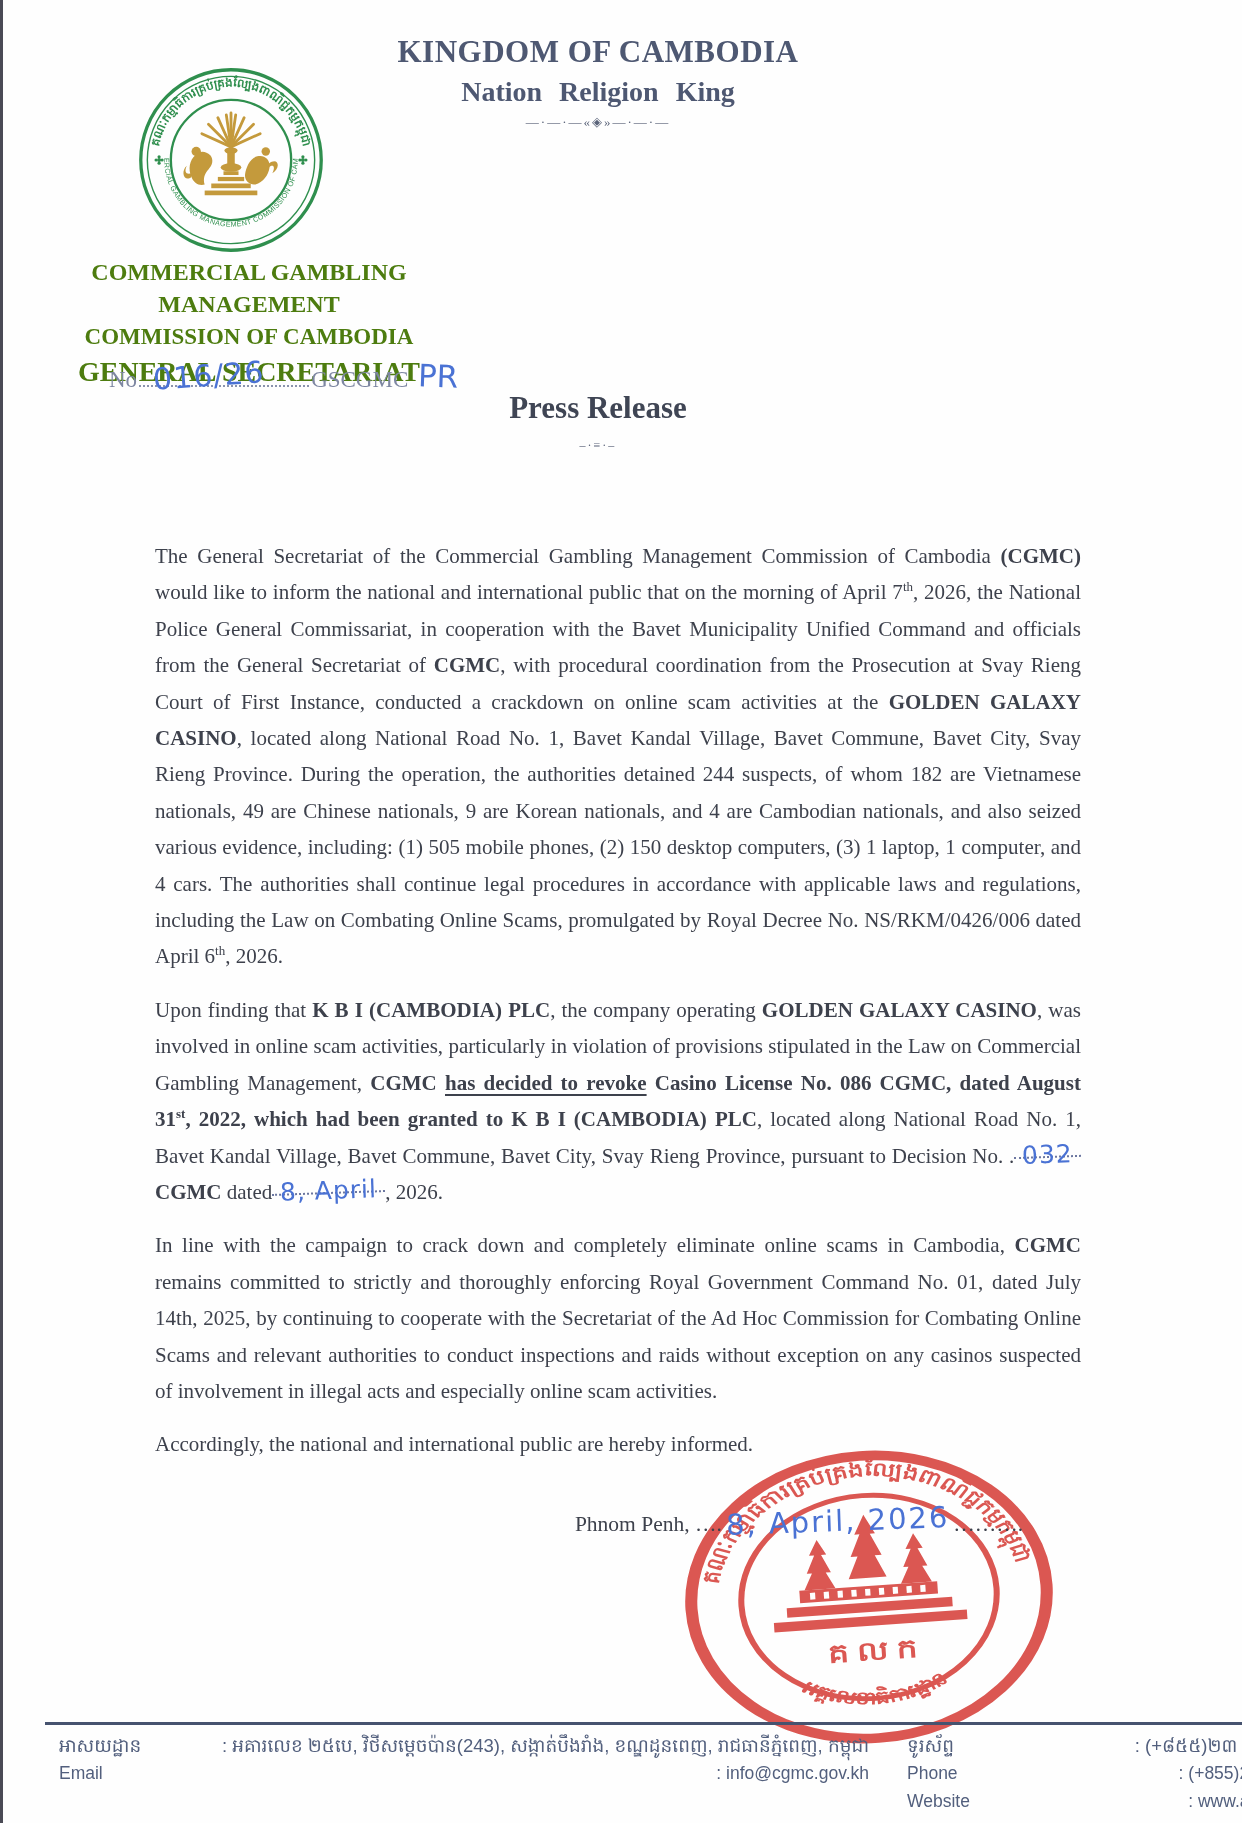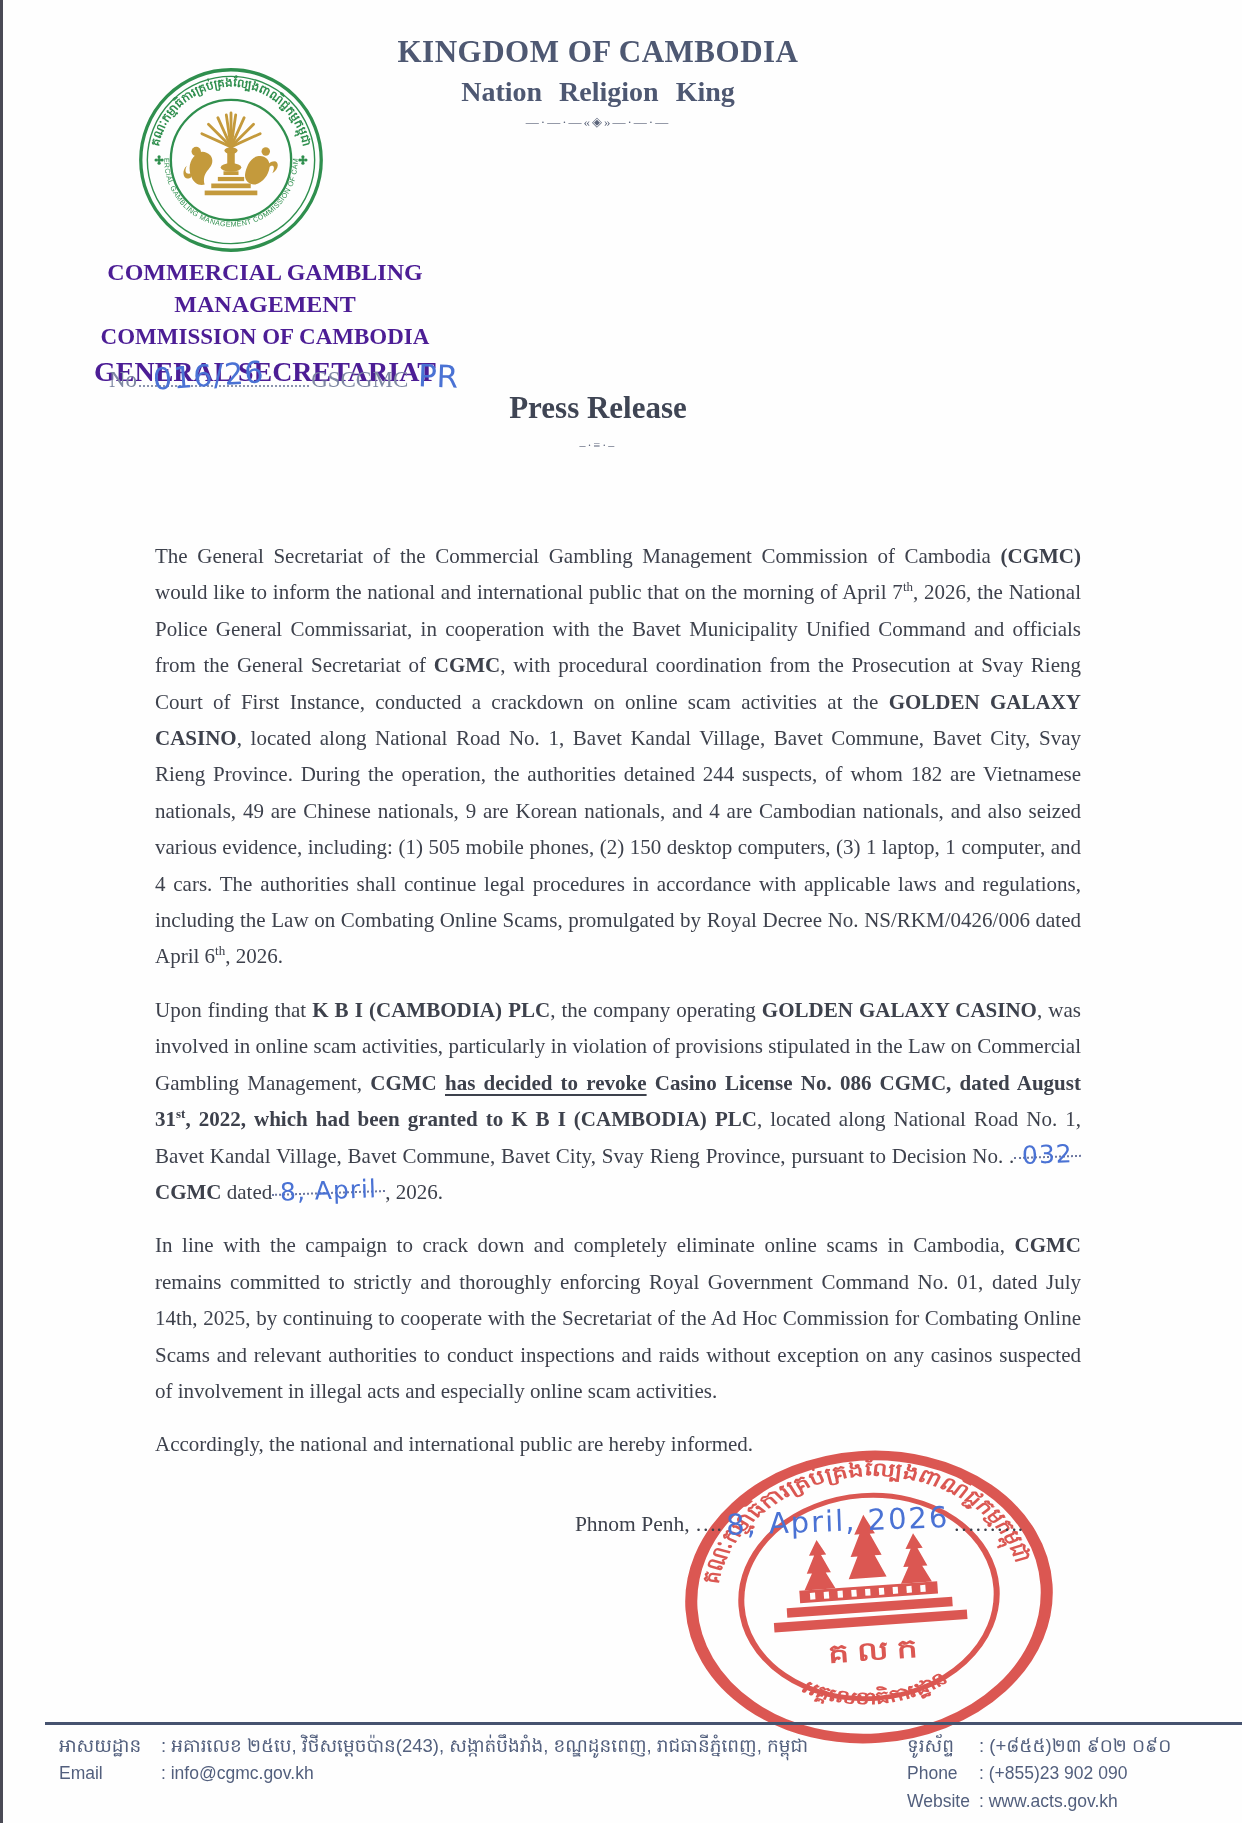--- a/index.html
+++ b/index.html
@@ -5,21 +5,21 @@
   html,body{margin:0;padding:0;background:#e8e8e8;}
   .page{position:relative;width:1242px;height:1823px;margin:0 auto;background:#fefefe;
         overflow:hidden;font-family:"Liberation Serif",serif;border-left:3px solid #4a4a55;}
   .abs{position:absolute;}
   .center{left:0;width:100%;text-align:center;}
   
   .kingdom{top:34px;font-size:31px;font-weight:bold;color:#4e5872;letter-spacing:.5px;transform:translateX(-26px);}
   .motto{top:76px;font-size:28px;font-weight:bold;color:#4e5872;word-spacing:10px;transform:translateX(-26px);}
   .orn1{top:114px;font-size:13px;color:#5a6379;letter-spacing:2px;transform:translateX(-26px);}
   .logo{left:134px;top:66px;width:188px;height:188px;}
-  .orgblock{top:256px;left:0;width:492px;text-align:center;font-weight:bold;color:#4c1d95;padding-left:16px;}
+  .orgblock{top:256px;left:0;width:492px;text-align:center;font-weight:bold;color:#4d7c0f;}
   .orgblock .l1{font-size:24px;line-height:32px;}
   .orgblock .l2{font-size:23px;line-height:34px;}
   .orgblock .l3{font-size:28px;line-height:36px;}
   
   .refline{top:358px;left:106px;font-size:23px;color:#7e87a2;white-space:nowrap;}
   .dotfill{display:inline-block;position:relative;width:170px;height:26px;vertical-align:baseline;
            border-bottom:2px dotted #8a93ad;margin:0 2px;}
   .hand{font-family:"DejaVu Sans",sans-serif;color:#4a72d4;}
   .ref-hand{position:absolute;left:14px;bottom:-8px;font-size:30px;transform:rotate(-4deg);letter-spacing:1px;}
   .ref-pr{font-size:31px;margin-left:10px;display:inline-block;transform:rotate(2deg);}
@@ -41,21 +41,21 @@
   .hand-date{font-size:29px;display:inline-block;transform:rotate(-2deg);margin:0 4px;letter-spacing:2px;}
   .signer{font-weight:bold;font-size:22.5px;margin-top:8px;}
   
   .stamp{left:676px;top:1446px;width:380px;height:302px;z-index:3;opacity:.9;
          transform:rotate(-4deg);mix-blend-mode:multiply;}
   
   .footer{left:42px;right:0;top:1722px;border-top:3px solid #46536f;padding-top:12px;
           font-family:"Liberation Sans",sans-serif;color:#525f7d;z-index:4;}
   .fcol-left{position:absolute;left:14px;top:10px;width:810px;}
   .fcol-right{position:absolute;left:862px;top:10px;width:420px;white-space:nowrap;}
-  .frow{display:flex;margin-bottom:7px;font-size:17.5px;line-height:21px;}
+  .frow{display:flex;margin-bottom:7px;font-size:17.5px;line-height:21px;justify-content:space-between;}
   .frow.khmer{font-size:18.5px;}
   .fcol-left .flabel{min-width:102px;}
   .fcol-right .flabel{min-width:72px;}
 </style>
 </head>
 <body>
 
 <div class="page">
 
   <div class="abs center kingdom">KINGDOM OF CAMBODIA</div>

